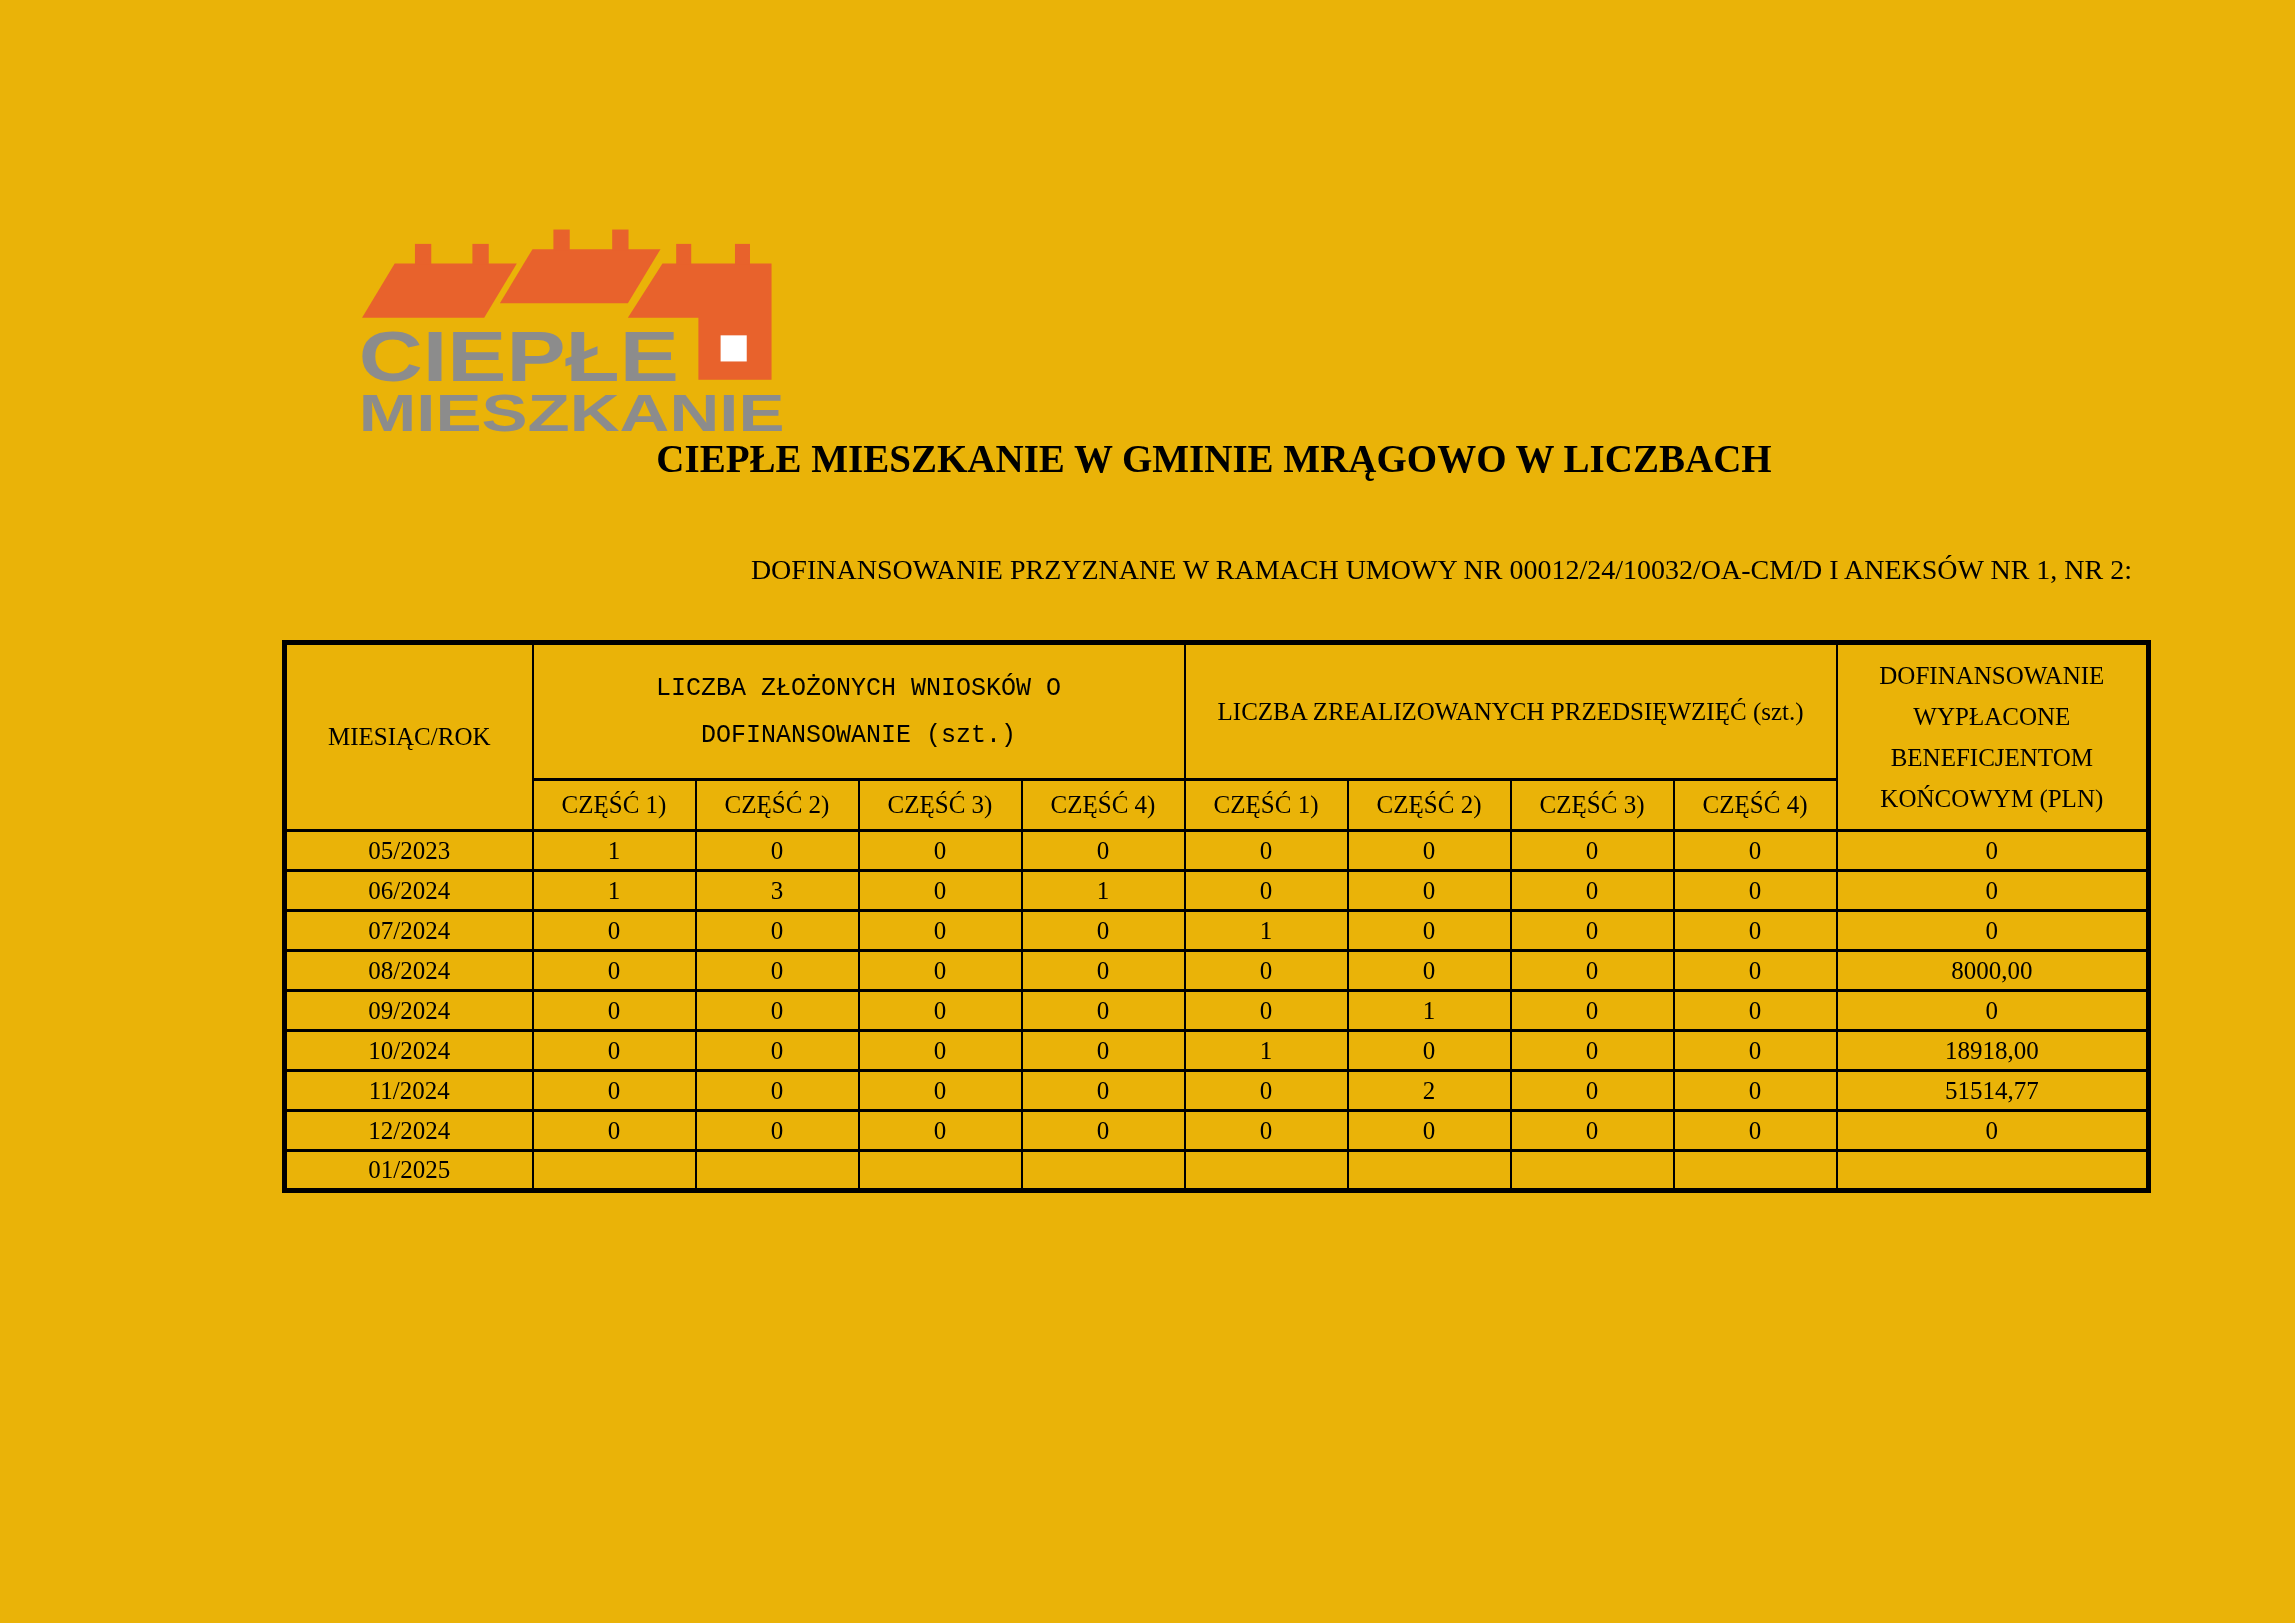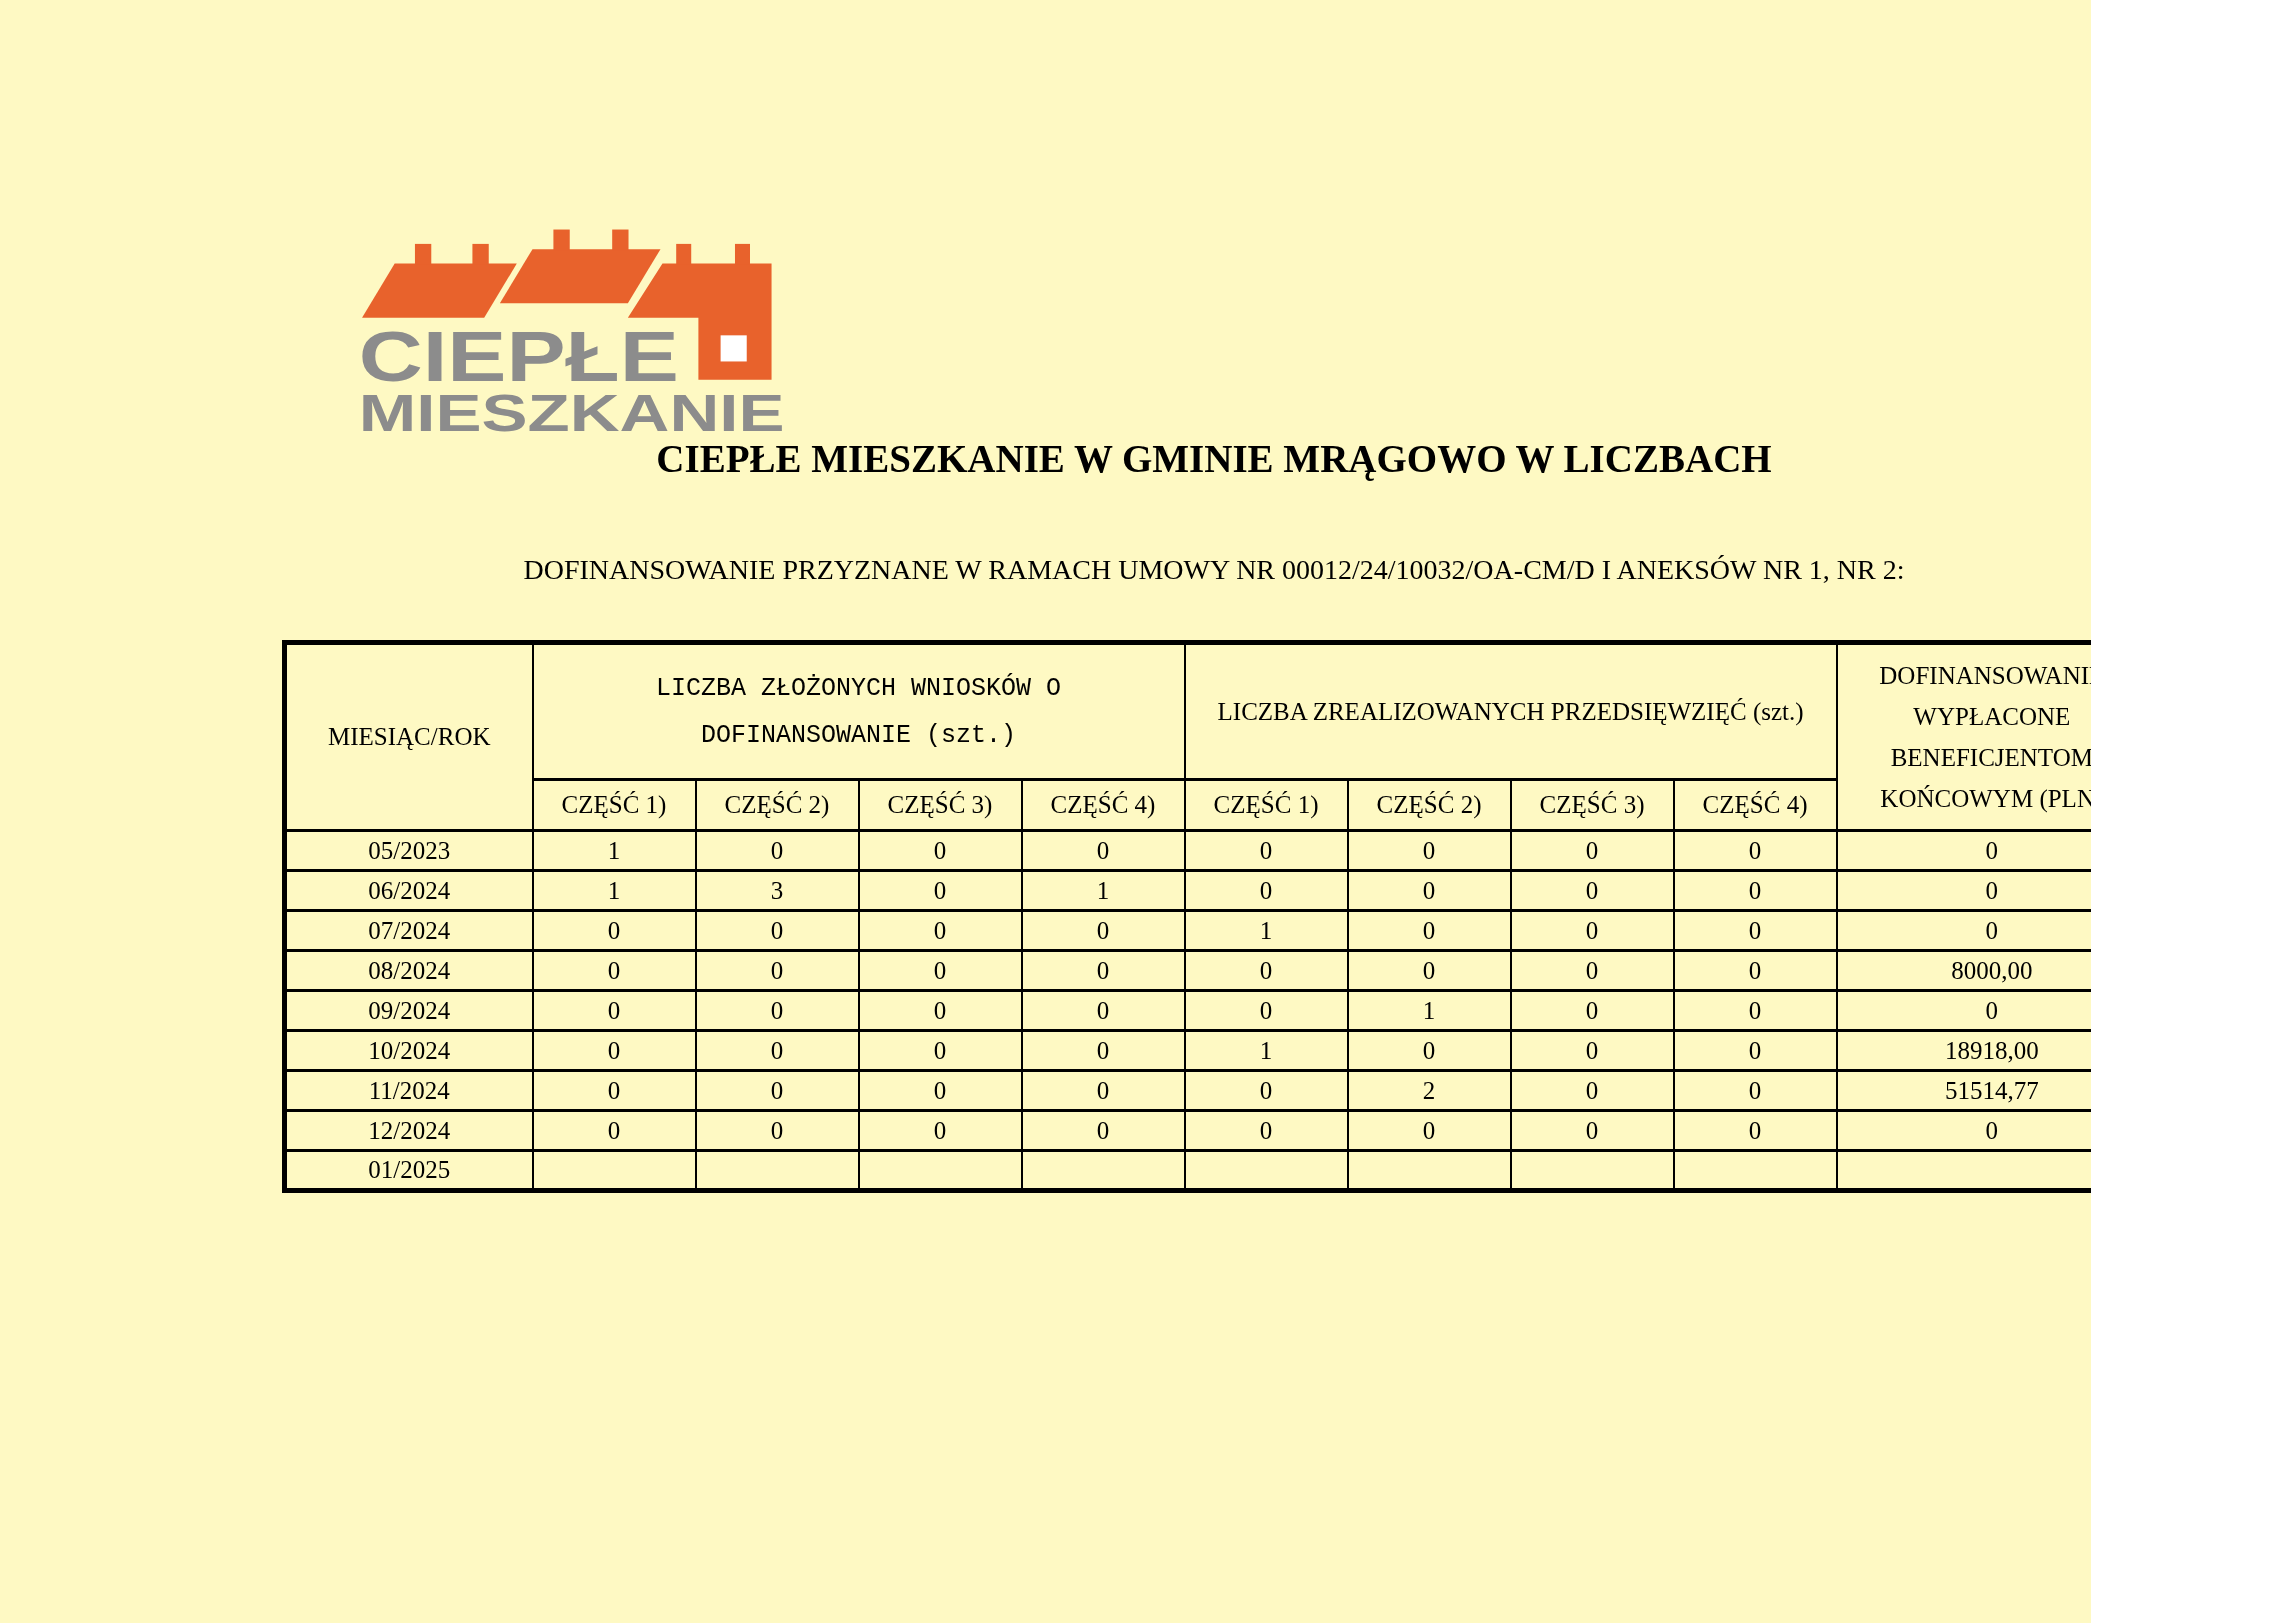--- a/index.html
+++ b/index.html
@@ -1,25 +1,25 @@
 <!DOCTYPE html>
 <html style="font-size:10.5px"><head>
 <meta charset="utf-8">
 <style>
   html,body{margin:0;padding:0;background:#ffffff;}
-  .page{position:relative;width:2091px;height:1623px;background:#fef9c3;overflow:hidden;
+  .page{position:relative;width:2295px;height:1623px;background:#eab308;overflow:hidden;
         font-family:"Liberation Serif","DejaVu Serif",serif;color:#000;}
 
   
   .logo{position:absolute;left:357px;top:223px;width:432px;height:209px;}
 
   
   .title{position:absolute;left:282px;top:436px;width:1864px;text-align:center;
          font-size:39px;font-weight:bold;}
-  .subtitle{position:absolute;left:282px;top:551px;width:1864px;text-align:center;
+  .subtitle{position:absolute;left:268px;top:551px;width:1864px;text-align:right;
             font-size:28px;line-height:37px;font-weight:normal;}
 
   
   table.stats{position:absolute;left:282px;top:640px;width:1864px;
               border-collapse:collapse;table-layout:fixed;
               border:5.2px solid #000;}
   table.stats th, table.stats td{
       border-left:2.6px solid #000;border-right:2.6px solid #000;
       border-top:3.9px solid #000;border-bottom:3.9px solid #000;
       font-weight:normal;text-align:center;vertical-align:middle;

